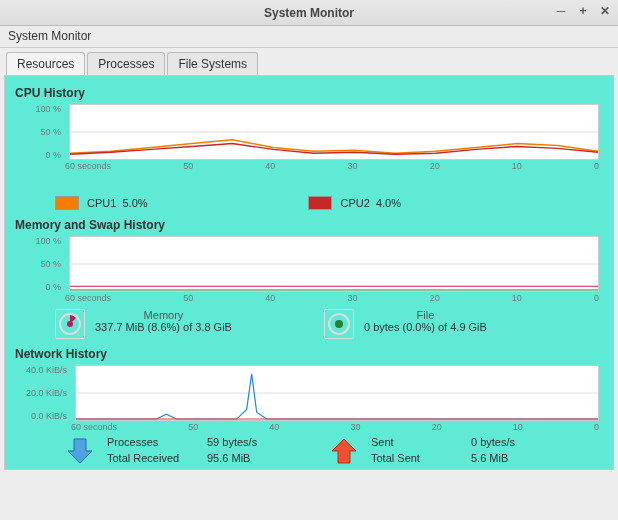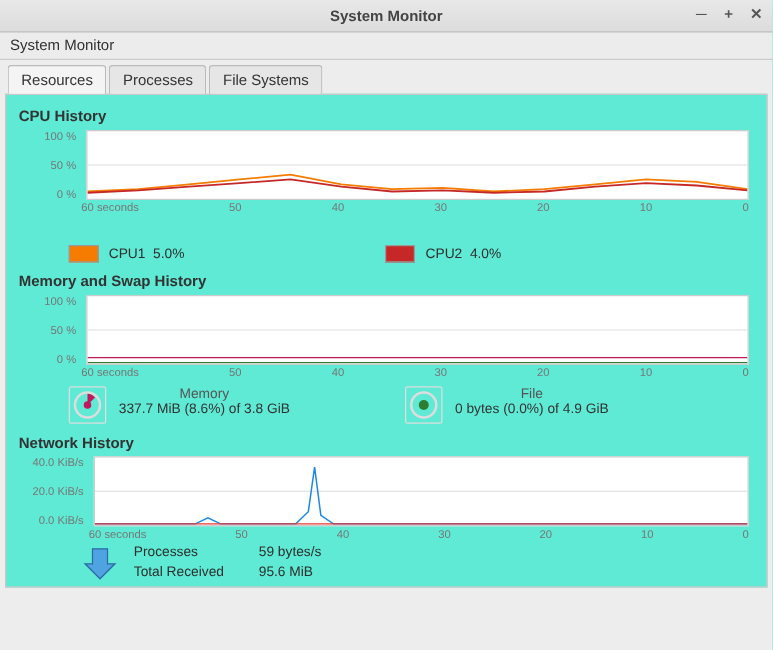--- a/index.html
+++ b/index.html
@@ -183,15 +183,28 @@
             <polygon points="14,26 2,14 8,14 8,2 20,2 20,14 26,14" fill="#4fa3e0" stroke="#2b6ca3" stroke-width="1"></polygon>
           </svg>
       </div>
       <div class="net-grid">
         <span>Processes</span>
         <span>59 bytes/s</span>
         <span>Total Received</span>
         <span>95.6 MiB</span>
       </div>
     </div>
+    <div class="net-col">
+      <div class="net-arrow">
+        <svg width="28" height="28">
+            <polygon points="14,2 26,14 20,14 20,26 8,26 8,14 2,14" fill="#ef5030" stroke="#b03018" stroke-width="1"></polygon>
+          </svg>
+      </div>
+      <div class="net-grid">
+        <span>Sent</span>
+        <span>0 bytes/s</span>
+        <span>Total Sent</span>
+        <span>5.6 MiB</span>
+      </div>
+    </div>
   </div>
 
 </div>
 
 </body></html>

